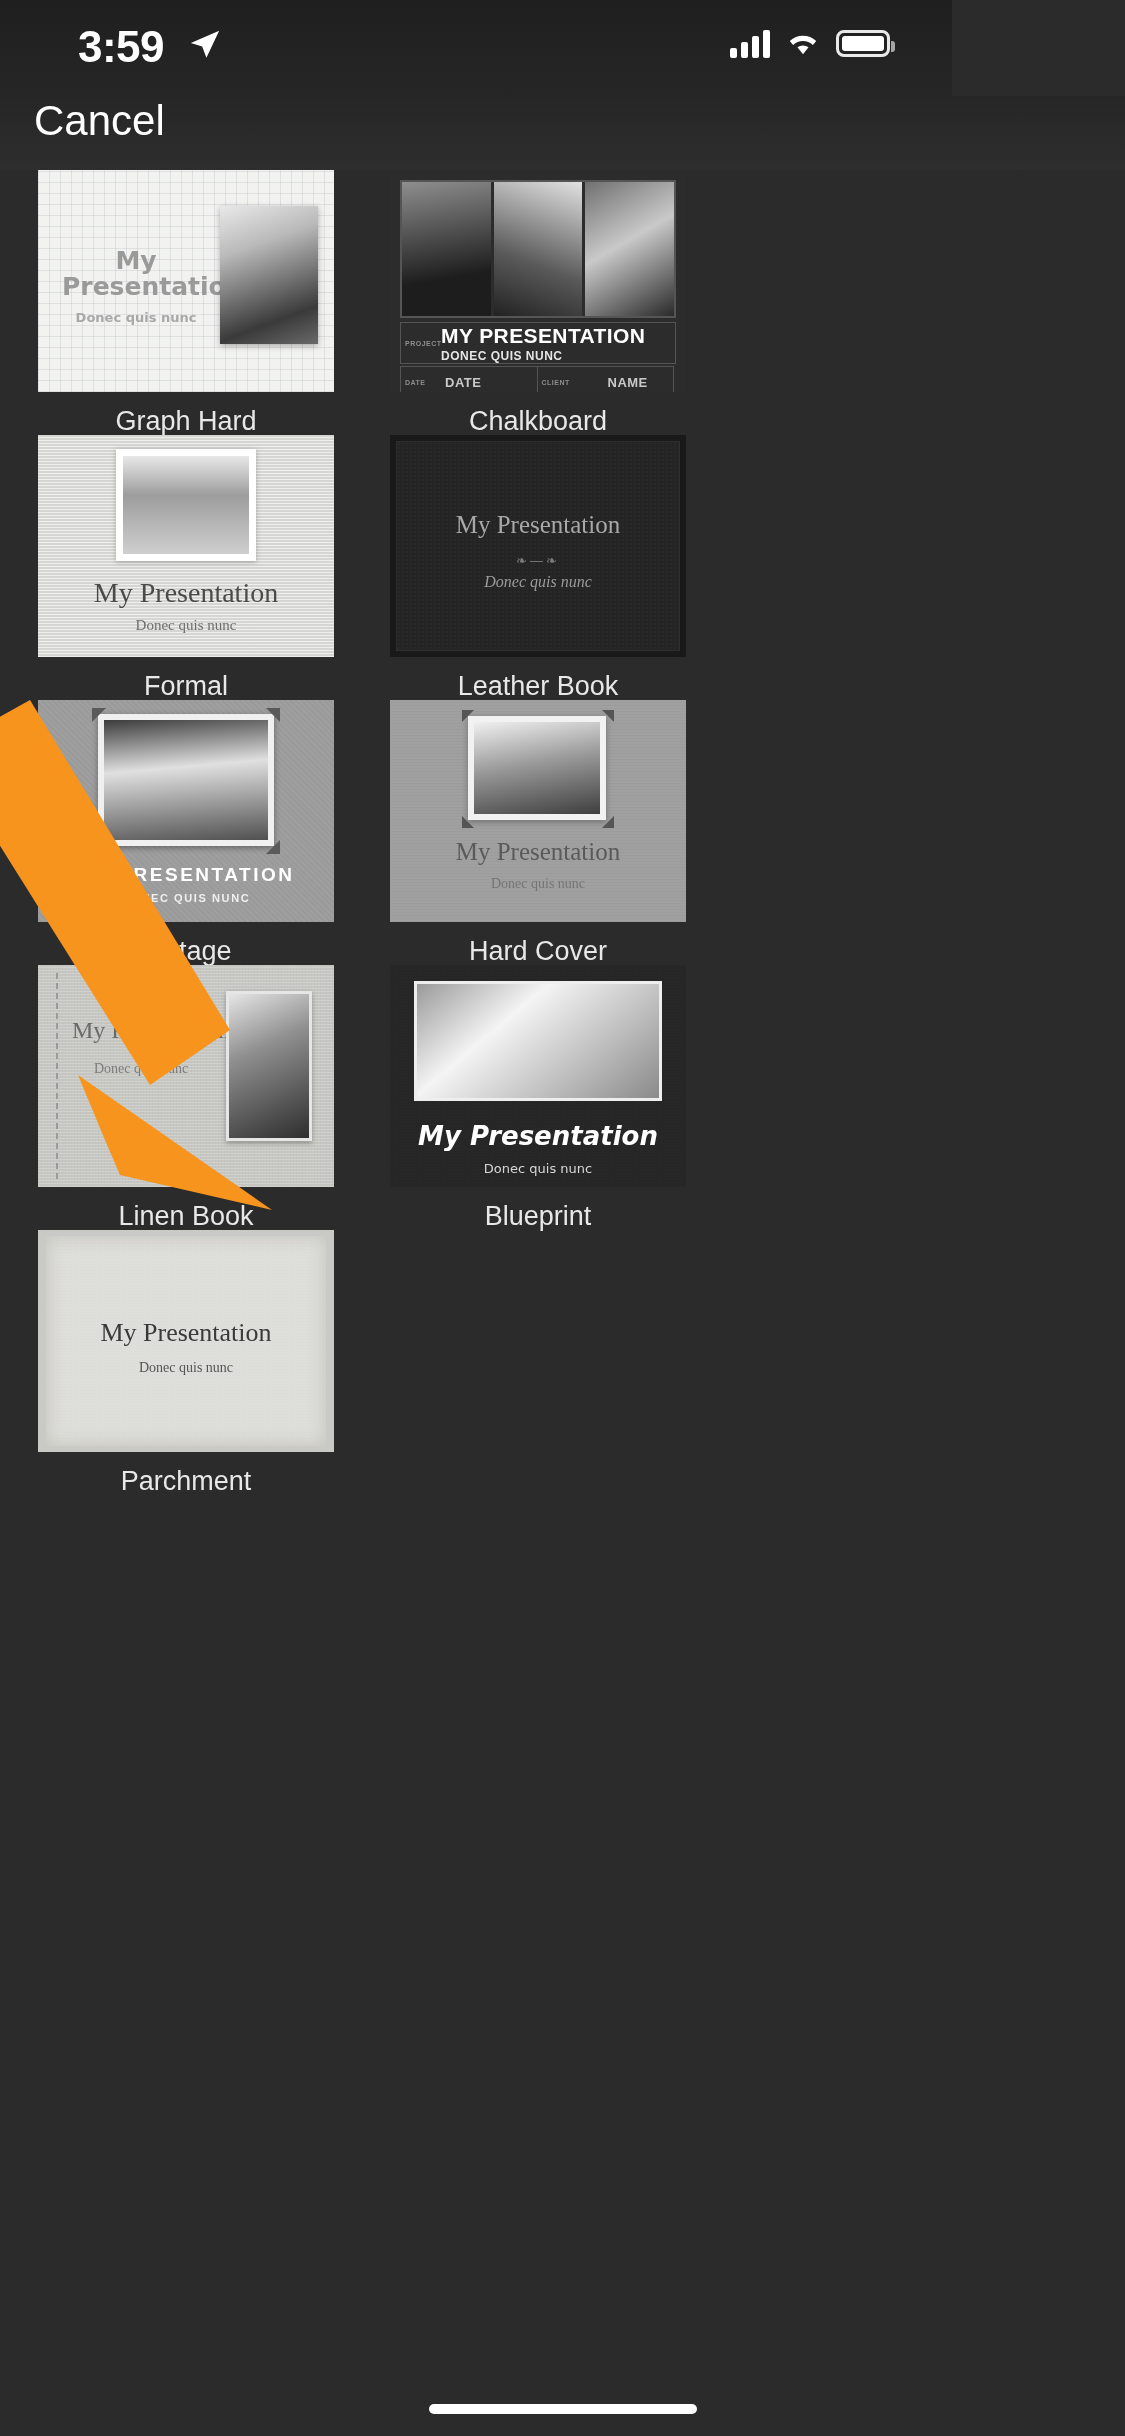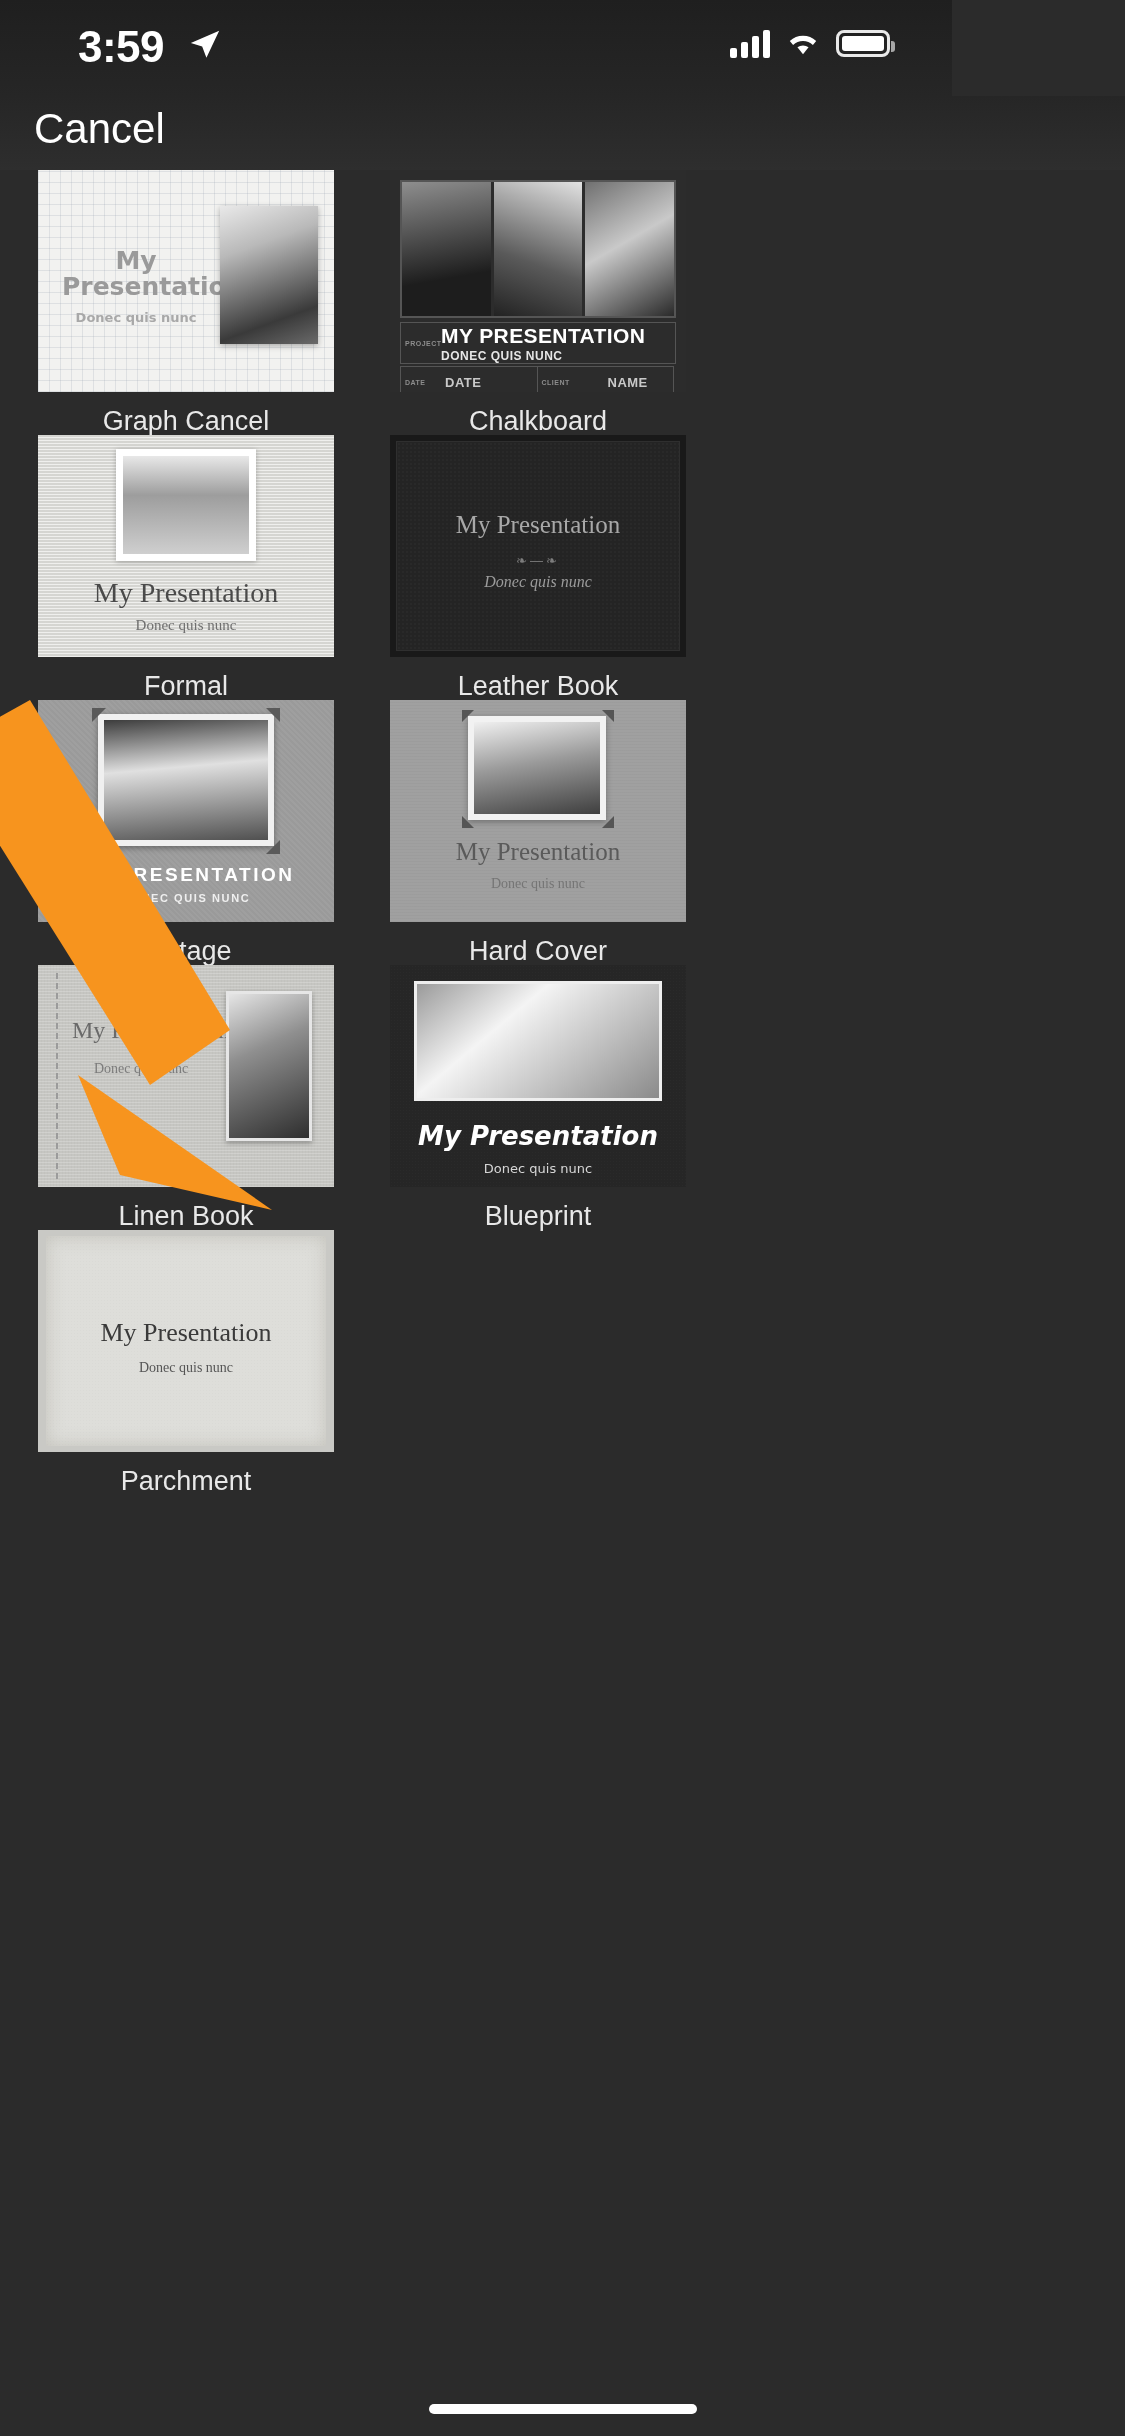--- a/index.html
+++ b/index.html
@@ -41,21 +41,21 @@
     border-radius:0 3px 3px 0;
   }
   .batt i{ display:block; width:100%; height:100%; background:#fff; border-radius:3px; }
 
   
   .navbar{
     position:absolute; top:96px; left:0; width:1125px; height:74px;
     background:linear-gradient(180deg,#262626 0%,#2e2e2e 100%);
   }
   .nav-cancel{
-    position:absolute; left:34px; top:9px;
+    position:absolute; left:34px; top:1px;
     color:#fff; font-size:42px; font-weight:400;
     background:none; border:none; cursor:pointer;
     font-family:"Liberation Sans", sans-serif;
   }
   .nav-title{
     position:absolute; left:0; top:10px; width:1125px;
     text-align:center; color:#fff; font-size:40px; font-weight:700;
     letter-spacing:.3px;
   }
 
@@ -320,21 +320,21 @@
 </div>
 
 <div class="grid">
 
   <div class="cell" style="left:38px; top:0;">
     <div class="thumb t-graph">
       <div class="gtitle">My Presentation</div>
       <div class="gsub">Donec quis nunc</div>
       <div class="ph gph"></div>
     </div>
-    <div class="caption">Graph Cancel</div>
+    <div class="caption">Graph Hard</div>
   </div>
 
   <div class="cell" style="left:390px; top:0;">
     <div class="thumb t-blue">
       <div class="bpimgs">
         <div class="bi1"></div>
           <div class="bi2"></div>
           <div class="bi3"></div>
       </div>
       <div class="block">

